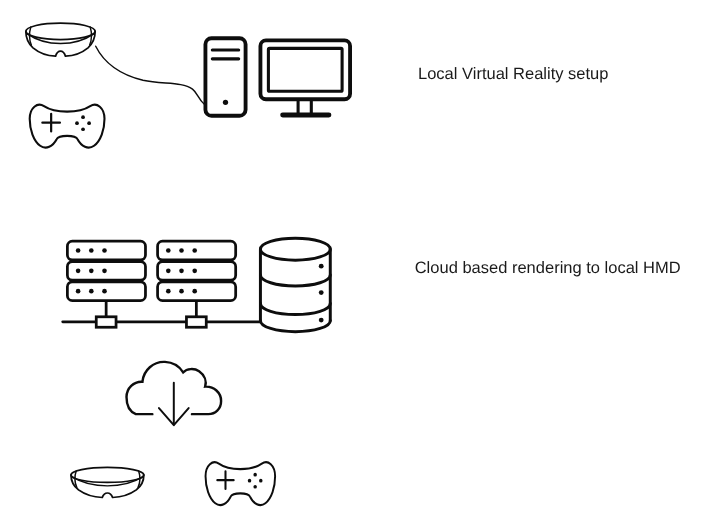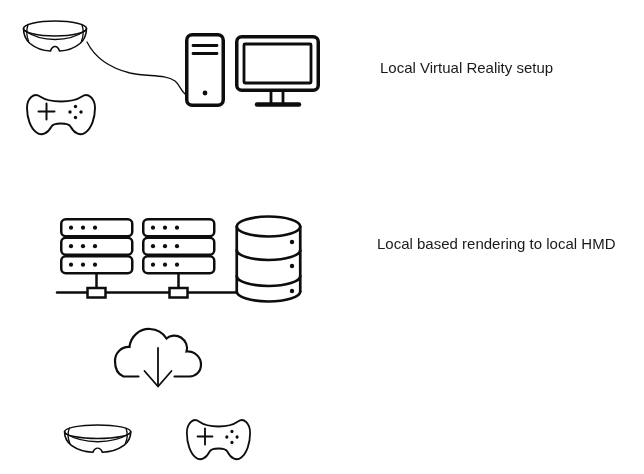--- a/index.html
+++ b/index.html
@@ -112,15 +112,15 @@
         <path d="M144.5,371 L158,386.5 L171.5,371" stroke-width="1.8" stroke-linejoin="round"></path>
       </g>
     </g>
 
     <use href="#hmd-shape" transform="translate(63,424) scale(1.05,0.91)"></use>
     <use href="#gamepad-shape" transform="translate(185,416) scale(0.93,1.0)"></use>
   </svg>
 
   <div id="caption-local" class="caption">Local Virtual Reality setup</div>
 
-  <div id="caption-cloud" class="caption">Local based rendering to local HMD</div>
+  <div id="caption-cloud" class="caption">Cloud based rendering to local HMD</div>
 
 </div>
 
 </body></html>

